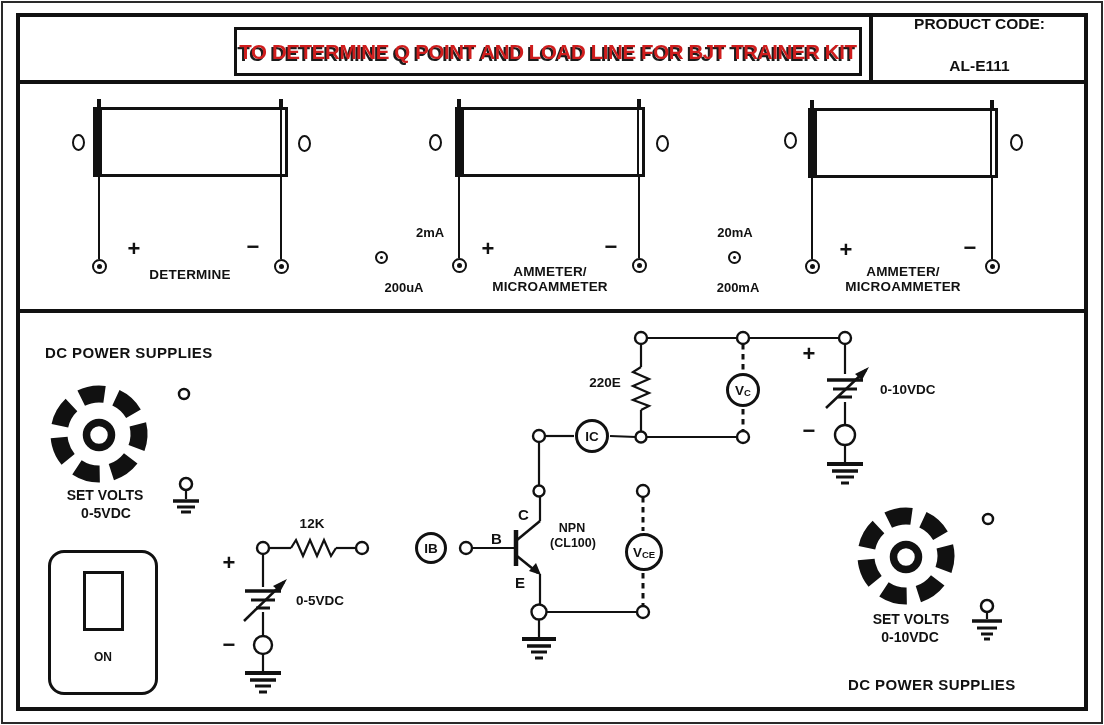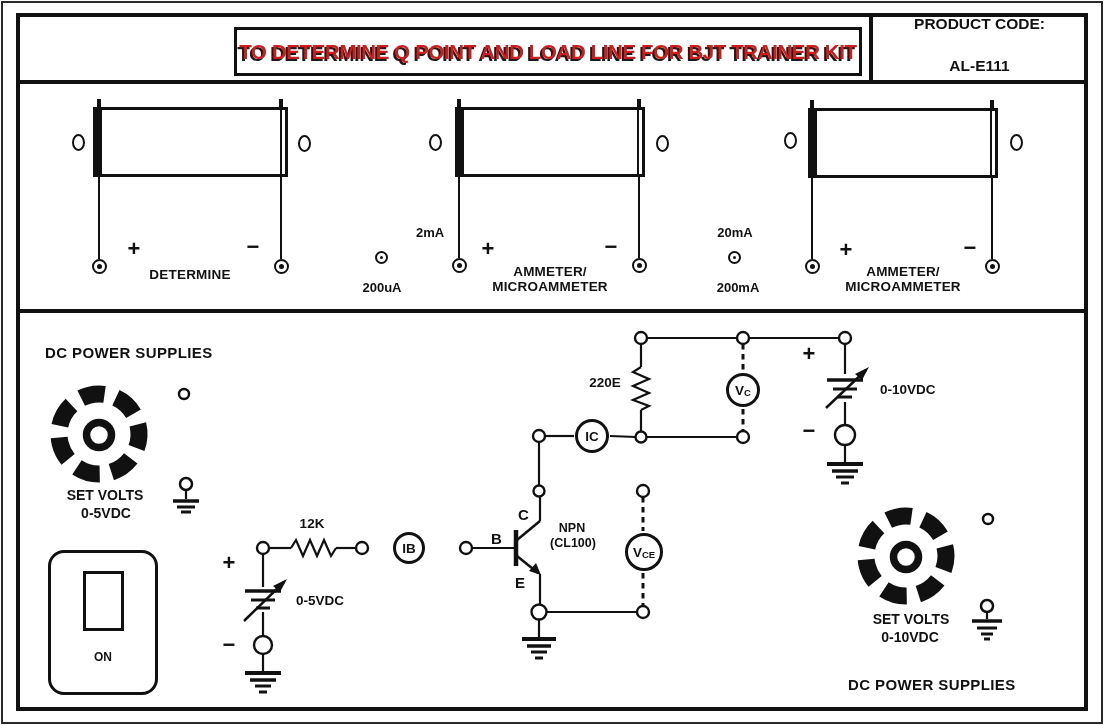--- a/index.html
+++ b/index.html
@@ -82,21 +82,21 @@
     <div class="lbl cx sign" style="left:134px;top:236px;">+</div>
     <div class="lbl cx sign" style="left:253px;top:234px;">−</div>
     <div class="lbl cx mname" style="left:190px;top:267px;">DETERMINE</div>
   </div>
 
   <div>
     <div class="lbl cx seltxt" style="left:382px;top:225px;margin-left:48px;">2mA</div>
     <div class="screw" style="left:375px;top:251px;">
         <i></i>
       </div>
-    <div class="lbl cx seltxt" style="left:382px;top:280px;">200uA</div>
+    <div class="lbl cx seltxt" style="left:404px;top:280px;">200uA</div>
   </div>
 
   <div>
     <div class="stud" style="left:457px;top:99px;"></div>
     <div class="stud" style="left:637px;top:99px;"></div>
     <div class="meter-rect" style="left:455px;top:107px;width:190px;height:70px;">
         <div class="dbl"></div>
       </div>
     <div class="hole" style="left:429px;top:134px;"></div>
     <div class="hole" style="left:656px;top:135px;"></div>
@@ -261,21 +261,21 @@
     <g>
       <circle cx="987" cy="606" r="6" fill="#fff" stroke="#111" stroke-width="2.5"></circle>
       <line x1="987" y1="612" x2="987" y2="619" stroke="#111" stroke-width="2.2"></line>
       <line x1="972" y1="621" x2="1002" y2="621" stroke="#111" stroke-width="3.5"></line>
       <line x1="977" y1="628" x2="997" y2="628" stroke="#111" stroke-width="3"></line>
       <line x1="981" y1="634" x2="993" y2="634" stroke="#111" stroke-width="3"></line>
       <line x1="984" y1="639" x2="990" y2="639" stroke="#111" stroke-width="3"></line>
     </g>
   </svg>
 
-  <div class="mcirc" style="left:393px;top:532px;width:32px;height:32px;">
+  <div class="mcirc" style="left:415px;top:532px;width:32px;height:32px;">
     <span>IB</span>
   </div>
   <div class="mcirc" style="left:575px;top:419px;width:34px;height:34px;">
     <span>IC</span>
   </div>
   <div class="mcirc" style="left:726px;top:373px;width:34px;height:34px;">
     <span>V</span>
       <span class="subtxt">C</span>
   </div>
   <div class="mcirc" style="left:625px;top:533px;width:38px;height:38px;">

